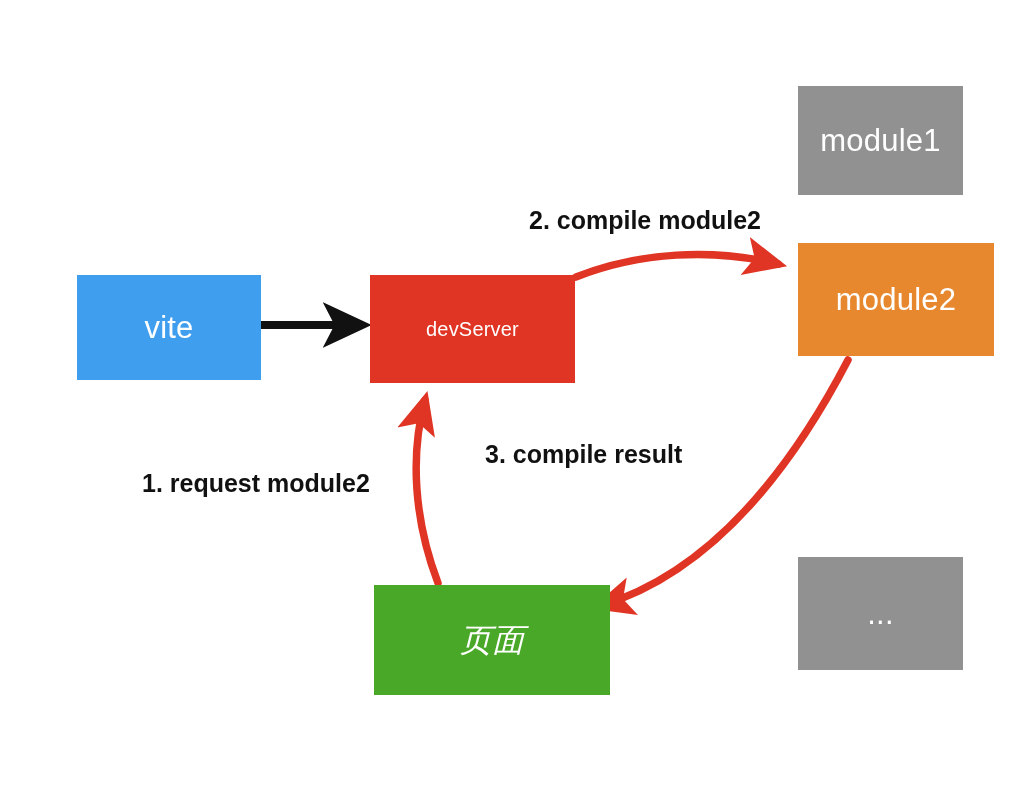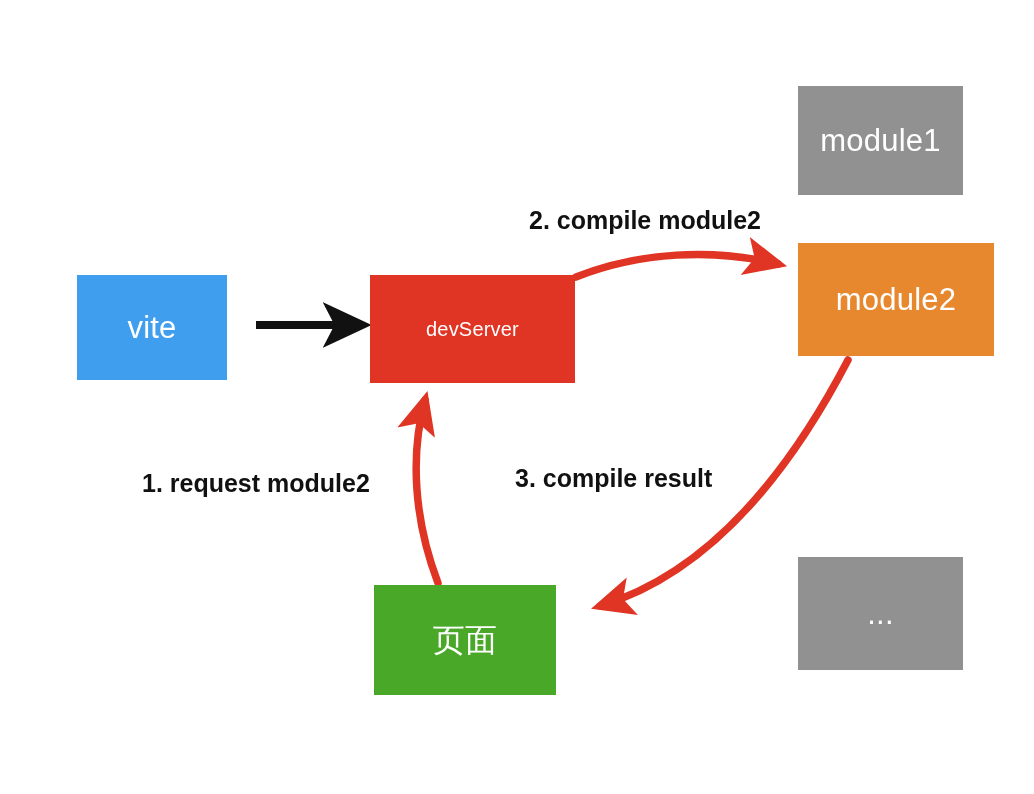--- a/index.html
+++ b/index.html
@@ -26,40 +26,40 @@
     color: #ffffff;
     font-family: "Liberation Sans", sans-serif;
     font-weight: 400;
     box-sizing: border-box;
     letter-spacing: 0.2px;
   }
   .node-label {
     display: block;
     line-height: 1;
   }
-  .n-vite   { left: 77px;  top: 275px; width: 150px; height: 105px; background: #409eef; font-size: 31px; text-align: center; }
+  .n-vite   { left: 77px;  top: 275px; width: 184px; height: 105px; background: #409eef; font-size: 31px; text-align: center; }
   .n-dev    { left: 370px; top: 275px; width: 205px; height: 108px; background: #e03524; font-size: 20px; }
-  .n-page   { left: 374px; top: 585px; width: 182px; height: 110px; background: #4aa828; font-size: 32px; }
+  .n-page   { left: 374px; top: 585px; width: 236px; height: 110px; background: #4aa828; font-size: 32px; font-style: italic; }
   .n-m1     { left: 798px; top: 86px;  width: 165px; height: 109px; background: #919191; font-size: 31px; }
   .n-m2     { left: 798px; top: 243px; width: 196px; height: 113px; background: #e8882e; font-size: 31px; }
   .n-m3     { left: 798px; top: 401px; width: 165px; height: 110px; background: #919191; font-size: 31px; }
   .n-more   { left: 798px; top: 557px; width: 165px; height: 113px; background: #919191; font-size: 31px; }
 
   .edge-label {
     position: absolute;
     color: #111111;
     font-size: 25px;
     font-family: "Liberation Sans", sans-serif;
     white-space: nowrap;
     line-height: 1;
     font-weight: bold;
   }
   .lbl-1 { left: 142px; top: 471px; }
   .lbl-2 { left: 529px; top: 208px; }
-  .lbl-3 { left: 515px; top: 442px; margin-top: 24px; }
+  .lbl-3 { left: 485px; top: 442px; }
 
   svg.edges {
     position: absolute;
     left: 0;
     top: 0;
     width: 1034px;
     height: 794px;
     pointer-events: none;
   }
 </style>

